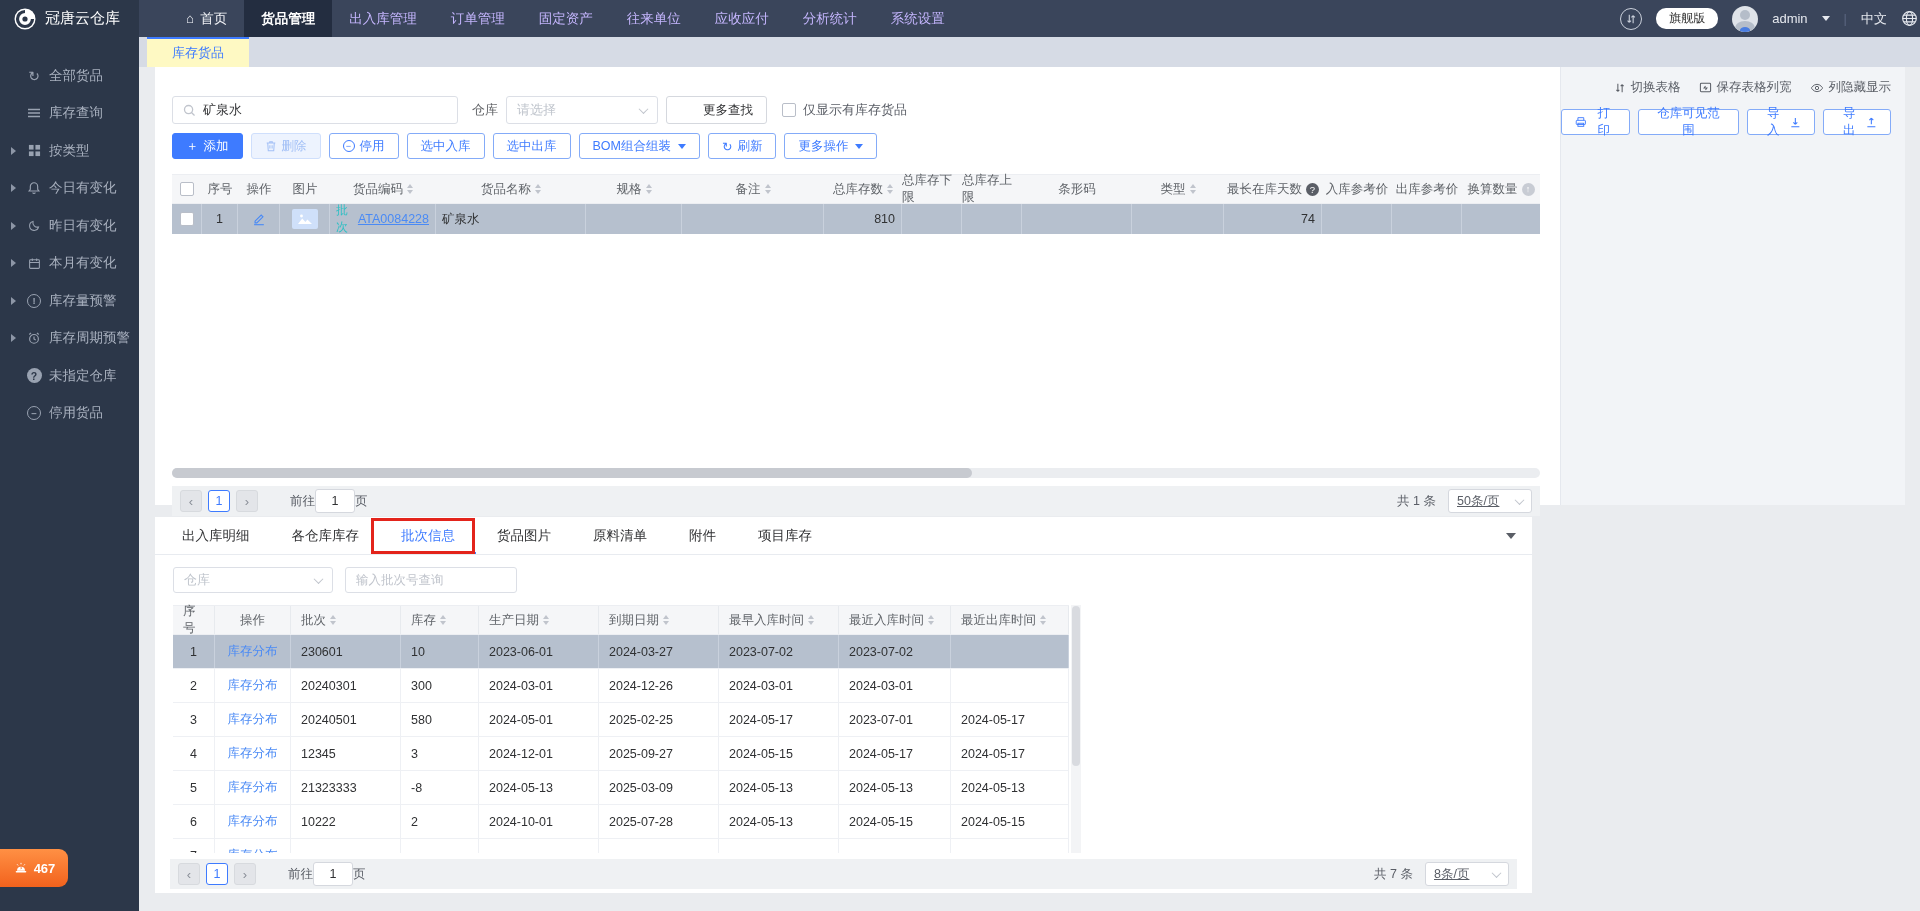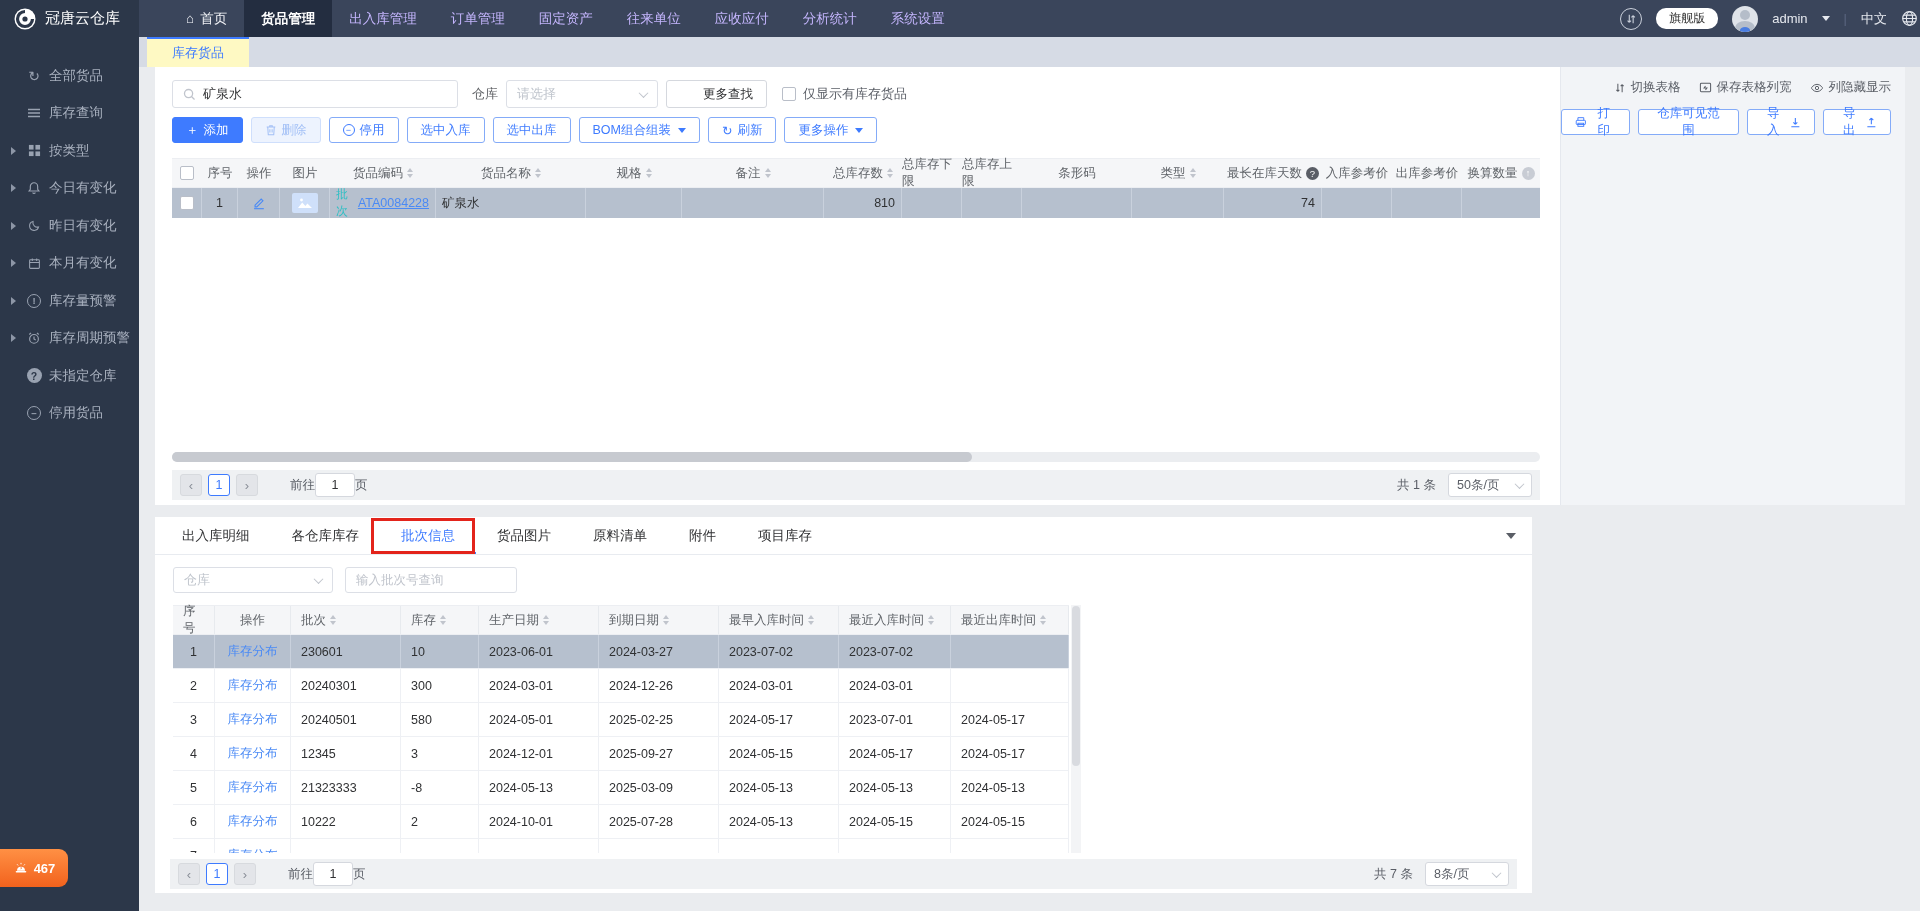--- a/index.html
+++ b/index.html
@@ -37,21 +37,21 @@
   
   .content { position:absolute; left:139px; top:37px; right:0; bottom:0; }
   .tab-strip { height:30px; background:#d6dbe5; display:flex; align-items:flex-end; padding-left:8px; }
   .page-tab { height:30px; background:#fef9c3; border-top:2px solid #3e7bff; color:#3e7bff; font-size:13px; display:flex; align-items:center; padding:0 25px; cursor:pointer; }
 
   .top-panel { position:absolute; left:16px; top:30px; width:1750px; height:438px; background:#fff; }
   .panel-right { position:absolute; right:0; top:0; width:345px; height:100%; background:#f2f4f7; border-left:1px solid #e5e8ee; padding:12px 14px 0 0; }
   .tools-row { display:flex; justify-content:flex-end; gap:18px; color:#5a5e66; font-size:12.5px; }
   .tool-link { display:flex; align-items:center; gap:5px; cursor:pointer; }
   .right-actions { display:flex; justify-content:flex-end; gap:8px; margin-top:13px; }
-  .panel-left { position:absolute; left:0; top:0; width:1405px; height:100%; padding-left:17px; }
+  .panel-left { position:absolute; left:0; top:16px; width:1405px; height:100%; padding-left:17px; }
 
   .filter-row { margin-top:13px; display:flex; align-items:center; }
   .search-box { width:286px; height:28px; border:1px solid #dcdfe6; border-radius:3px; display:flex; align-items:center; padding:0 10px; gap:7px; }
   .search-box input { border:none; outline:none; flex:1; font-size:13px; color:#303133; font-family:inherit; }
   .lbl { color:#606266; font-size:13px; margin-left:14px; }
   .sel { height:28px; border:1px solid #dcdfe6; border-radius:3px; background:#fff; display:flex; align-items:center; justify-content:space-between; padding:0 10px; font-size:13px; color:#bfc4cc; cursor:pointer; }
   .sel.w-warehouse { width:152px; margin-left:8px; }
   .chev { width:7px; height:7px; border-right:1.4px solid #c0c4cc; border-bottom:1.4px solid #c0c4cc; transform:rotate(45deg) translate(-1px,-1px); flex:none; }
   .btn { height:28px; border-radius:3px; font-size:12.5px; display:inline-flex; align-items:center; gap:5px; padding:0 13px; cursor:pointer; background:#fff; font-family:inherit; }
   .btn-default { border:1px solid #d5d8de; color:#303133; margin-left:8px;padding-left:36px; }
@@ -86,21 +86,21 @@
   .hscroll { width:1368px; height:10px; background:#ebedf0; border-radius:5px; }
   .hscroll .thumb { width:800px; height:10px; background:#c7cad0; border-radius:5px; cursor:grab; }
 
   
   .pagebar { margin-top:8px; width:1368px; height:30px; background:#eff1f3; display:flex; align-items:center; padding:0 8px; gap:6px; font-size:12.5px; color:#5a5e66; }
   .pg-btn { width:22px; height:22px; background:#e3e5e9; border:1px solid #d7dade; border-radius:3px; color:#8a8f98; display:flex; align-items:center; justify-content:center; font-size:13px; cursor:pointer; }
   .pg-page { width:22px; height:22px; background:#fff; border:1px solid #3e7bff; border-radius:3px; color:#3e7bff; display:flex; align-items:center; justify-content:center; font-size:12.5px; cursor:pointer; }
   .goto { display:flex; align-items:center; margin-left:26px; }
   .goto input { width:40px; height:24px; border:1px solid #d5d8de; border-radius:3px; text-align:center; font-size:12.5px; color:#303133; outline:none; font-family:inherit; }
   .pg-right { margin-left:auto; display:flex; align-items:center; gap:12px; }
-  .size-sel { width:84px; height:24px; background:#fff; border:1px solid #d5d8de; border-radius:3px; display:flex; align-items:center; justify-content:space-between; padding:0 8px; color:#5a5e66; cursor:pointer; }
+  .size-sel { width:84px; height:24px; background:#fff; border:1px solid #d5d8de; border-radius:3px; display:flex; align-items:center; justify-content:space-between; padding:0 8px; color:#5a5e66; cursor:pointer;text-decoration:underline; }
 
   
   .bottom-panel { position:absolute; left:16px; top:480px; width:1377px; height:376px; background:#fff; }
   .dtabs { height:38px; border-bottom:1px solid #e8ebf0; display:flex; align-items:stretch; padding-left:6px; position:relative; }
   .dtab { padding:0 21px; font-size:13.5px; color:#303133; line-height:38px; cursor:pointer; }
   .dtab.active { color:#3e7bff; border-bottom:2px solid #3e7bff; }
   .red-box { position:absolute; left:216px; top:1px; width:104px; height:36px; border:3px solid #e3241b; z-index:5; pointer-events:none; }
   .collapse-caret { position:absolute; right:16px; top:16px; width:0; height:0; border-left:5px solid transparent; border-right:5px solid transparent; border-top:6px solid #5a5e66; cursor:pointer; }
   .dfilters { margin:12px 0 0 18px; display:flex; gap:12px; }
   .sel.w-dwh { width:160px; height:26px; }

